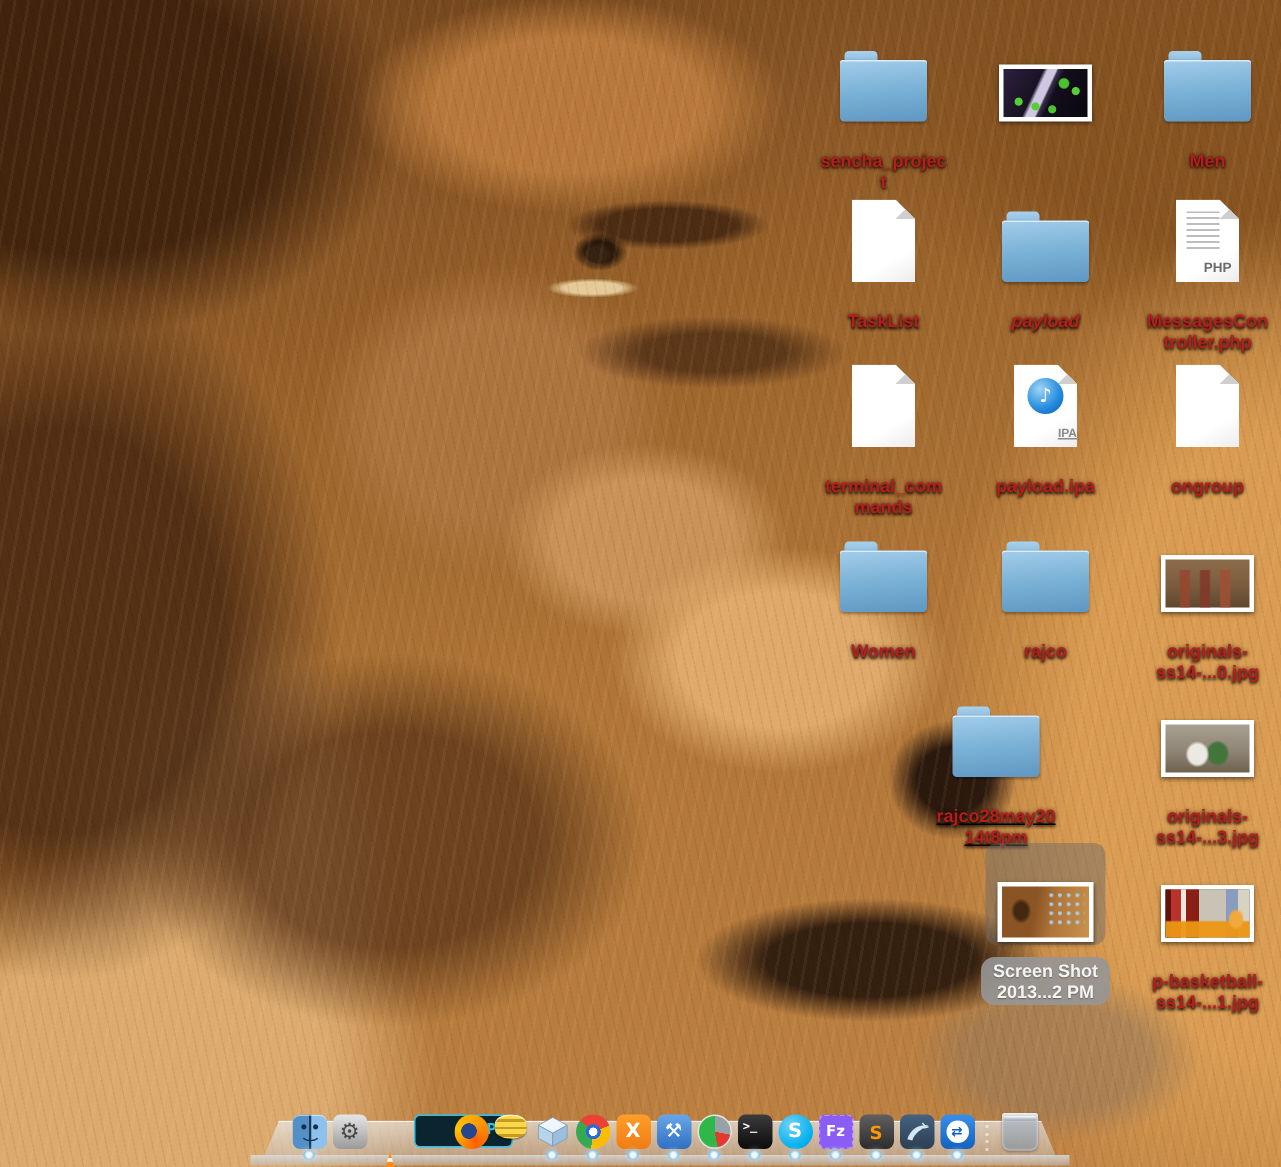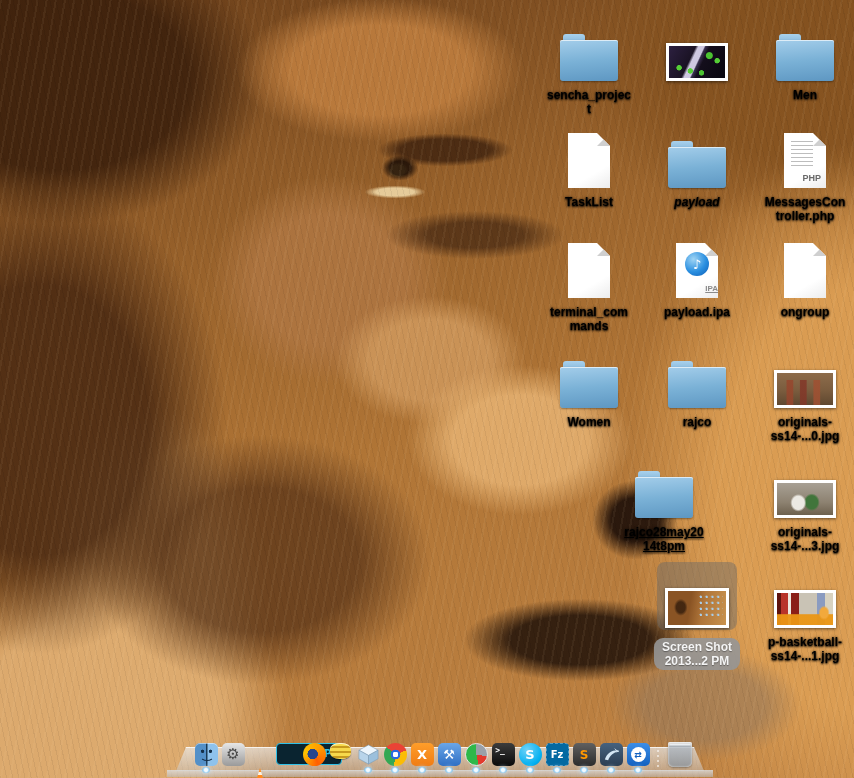--- a/index.html
+++ b/index.html
@@ -32,21 +32,21 @@
   }
   .fur-texture{position:absolute;inset:0;
     background-image:
       repeating-linear-gradient(78deg, rgba(0,0,0,.06) 0 1px, transparent 1px 6px),
       repeating-linear-gradient(100deg, rgba(255,220,170,.06) 0 2px, transparent 2px 9px);}
 
   
   .cell{position:absolute;width:108px;text-align:center;}
   .artwrap{height:64px;display:flex;align-items:flex-end;justify-content:center;padding:2px 0;}
   .cell.selected .artwrap{background:rgba(105,105,105,.45);border-radius:8px;width:80px;margin:0 auto;}
-  .iconlabel{margin-top:5px;font-size:12px;font-weight:700;line-height:14px;color:#000000;
+  .iconlabel{margin-top:17px;font-size:12px;font-weight:700;line-height:14px;color:#b91c1c;
     text-shadow:0 1px 2px rgba(0,0,0,.95),0 0 3px rgba(0,0,0,.6);}
   .cell.selected .iconlabel{display:inline-block;background:rgba(150,150,150,.9);color:#f4f4f4;
     text-shadow:0 1px 1px rgba(0,0,0,.35);border-radius:9px;padding:2px 8px;margin-top:8px;}
 
   .art-folder{position:relative;width:58px;height:47px;}
   .art-folder .tab{position:absolute;top:0;left:3px;width:22px;height:11px;border-radius:3px 3px 0 0;
     background:linear-gradient(#a9d1ec,#7fb3d8);}
   .art-folder .fbody{position:absolute;top:6px;left:0;right:0;bottom:0;border-radius:2px 2px 3px 3px;
     background:linear-gradient(175deg,#a3cdea 0%,#7ab1d6 50%,#5e97c2 100%);
     box-shadow:inset 0 1px 0 rgba(255,255,255,.65),0 1px 2px rgba(0,0,0,.35);}
@@ -142,21 +142,21 @@
   .ic-xampp{border-radius:5px;background:linear-gradient(#ff9e2a,#f07c14);}
   .ic-xampp .glyph{font-size:13px;}
   .ic-xcode{border-radius:5px;background:linear-gradient(#6aa6e8,#2f6fc4);}
   .ic-xcode .glyph{font-size:13px;}
   .ic-pie{border-radius:50%;border:1px solid #e4e4e4;width:21px;height:21px;
     background:conic-gradient(#9aa0a8 0 28%,#e23b2e 28% 47%,#2eb84a 47% 100%);}
   .ic-terminal{border-radius:5px;background:linear-gradient(#3c3c3c,#0a0a0a);}
   .ic-terminal .glyph{font-family:"DejaVu Sans Mono",monospace;font-size:8px;align-self:flex-start;margin:4px 0 0 -6px;}
   .ic-skype{border-radius:50%;background:radial-gradient(circle at 35% 30%,#6ed2f8,#00aff0 70%,#0087c8);}
   .ic-skype .glyph{font-size:13px;}
-  .ic-filezilla{border-radius:4px;background:#0369a1;border:1px dashed rgba(255,255,255,.35);width:21px;height:21px;}
+  .ic-filezilla{border-radius:4px;background:#8b5cf6;border:1px dashed rgba(255,255,255,.35);width:21px;height:21px;}
   .ic-filezilla .glyph{font-size:10px;}
   .ic-sublime{border-radius:5px;background:linear-gradient(#606060,#2c2c2c);}
   .ic-sublime .glyph{color:#ff9800;font-size:12px;}
   .ic-mysqlwb{border-radius:5px;background:linear-gradient(#45627f,#2c3e52);}
   .ic-teamviewer{border-radius:5px;background:linear-gradient(#3b8ee8,#1261c0);}
   .ic-teamviewer .inner{width:15px;height:15px;border-radius:50%;background:#fff;display:flex;align-items:center;justify-content:center;
     color:#1261c0;font-size:9px;font-weight:700;}
   .ic-trash{position:absolute;width:24px;height:25px;top:742px;border-radius:2px 2px 5px 5px;
     background:linear-gradient(rgba(240,244,248,.92),rgba(175,182,190,.85) 25%,rgba(140,148,156,.8));
     box-shadow:inset 0 0 2px rgba(255,255,255,.8),0 1px 2px rgba(0,0,0,.3);}

